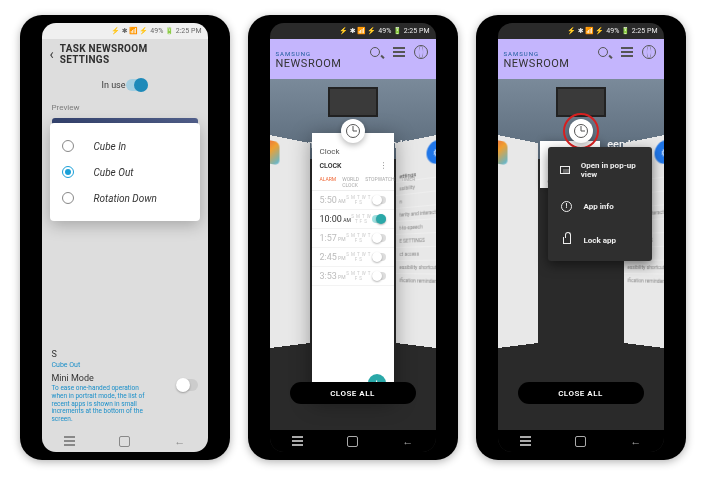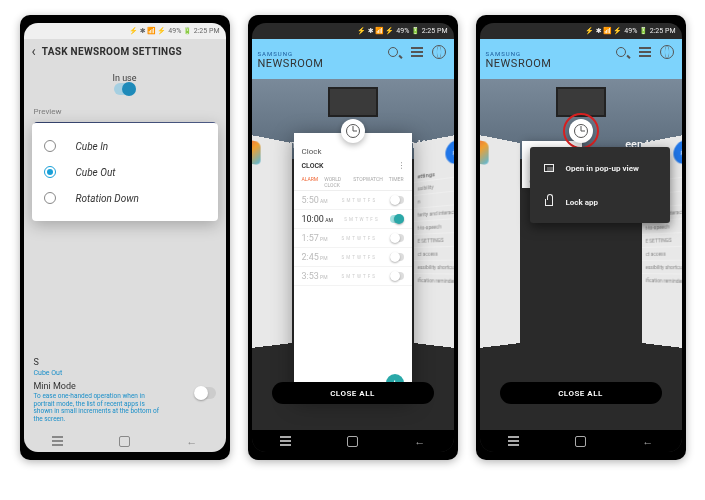--- a/index.html
+++ b/index.html
@@ -8,22 +8,22 @@
     font-family: -apple-system, BlinkMacSystemFont, "Segoe UI", Roboto, Arial, sans-serif;
     padding: 15px;
     display: flex;
     gap: 18px;
     justify-content: center;
   }
   .phone {
     width: 210px;
     height: 445px;
     background: #000;
-    border-radius: 10px;
-    padding: 8px 4px;
+    border-radius: 22px;
+    padding: 8px 22px;
     position: relative;
     box-shadow: 0 2px 8px rgba(0,0,0,0.3);
   }
   .screen {
     width: 100%;
     height: 100%;
     background: #f0f0f0;
     border-radius: 14px;
     overflow: hidden;
     position: relative;
@@ -44,22 +44,22 @@
   
   .header1 {
     display: flex;
     align-items: center;
     padding: 4px 8px 8px;
     gap: 6px;
   }
   .back-arrow { font-size: 14px; color: #444; }
   .header-title { font-size: 10px; font-weight: 700; color: #333; letter-spacing: 0.3px; }
   .row-toggle {
-    display: flex; justify-content: flex-end; align-items: center;
-    padding: 6px 10px; font-size: 9px; color: #444; flex-direction: column;
+    display: flex; justify-content: center; align-items: center;
+    padding: 6px 10px; font-size: 9px; color: #444;
   }
   .toggle-on {
     width: 22px; height: 12px; background: #b3e1f5; border-radius: 6px;
     position: relative;
   }
   .toggle-on::after {
     content: ""; position: absolute; right: 0; top: -1px;
     width: 14px; height: 14px; background: #2196c9; border-radius: 50%;
   }
   .toggle-off {
@@ -113,21 +113,21 @@
   }
   .navbar.dark { color: #aaa; background: #000; }
   .nav-icon { width: 13px; height: 13px; display:flex; align-items:center; justify-content:center; }
   .nav-recent::before { content:""; width:11px; height:2px; background:currentColor; box-shadow:0 -4px 0 0 currentColor, 0 4px 0 0 currentColor; }
   .nav-home::before { content:""; width:9px; height:9px; border:1.5px solid currentColor; border-radius:2px; }
   .nav-back::before { content:"←"; font-size:11px; }
 
   
   .screen2 { background: #2a2a2a; }
   .browser-header {
-    background: #7dd3fc; height: 40px; padding: 2px 6px 0;
+    background: #c4b5fd; height: 40px; padding: 2px 6px 0;
     display: flex; flex-direction: column; justify-content: center;
   }
   .br-top { font-size: 6px; color: #1a5a9a; letter-spacing: 1px; }
   .br-title { font-size: 11px; font-weight: 400; color: #333; letter-spacing: 0.5px; }
   .br-icons { position: absolute; right: 8px; top: 22px; display: flex; gap: 8px; align-items: center; }
   .br-icon { width: 14px; height: 14px; color: #555; display:flex; align-items:center; justify-content:center; }
   .icon-search::before { content:""; width:8px; height:8px; border:1.5px solid currentColor; border-radius:50%; position:relative; }
   .icon-search::after { content:""; position:relative; width:4px; height:1.5px; background:currentColor; transform:rotate(45deg) translate(4px,3px); }
   .icon-menu::before { content:""; width:12px; height:2px; background:currentColor; box-shadow:0 -4px 0 0 currentColor, 0 4px 0 0 currentColor; }
   .icon-globe { width:14px; height:14px; border:1.5px solid #555; border-radius:50%; position:relative; }
@@ -464,20 +464,26 @@
 
       <div class="context-menu" id="ctx-menu">
           <div class="ctx-row">
             <span class="ctx-icon">
               <span class="ico-popup"></span>
             </span>
             <span>Open in pop-up view</span>
           </div>
           <div class="ctx-row">
             <span class="ctx-icon">
+              <span class="ico-info"></span>
+            </span>
+            <span>App info</span>
+          </div>
+          <div class="ctx-row">
+            <span class="ctx-icon">
               <span class="ico-lock"></span>
             </span>
             <span>Lock app</span>
           </div>
         </div>
 
       <div class="close-all">CLOSE ALL</div>
     </div>
 
     <div class="navbar dark">

